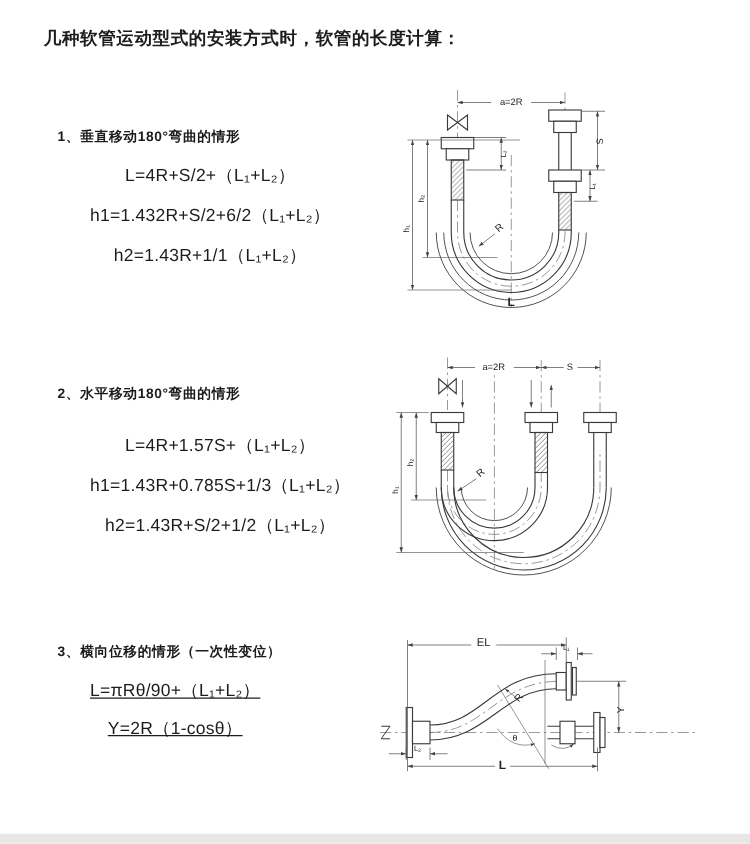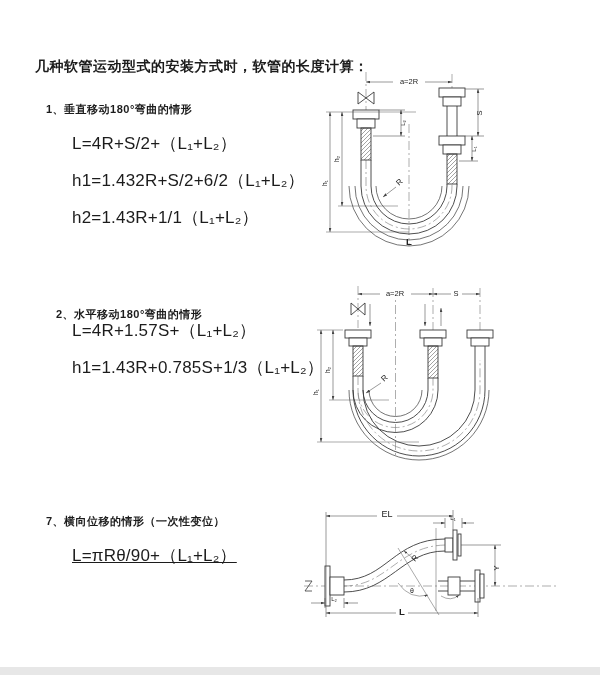--- a/index.html
+++ b/index.html
@@ -1,49 +1,51 @@
 <!DOCTYPE html>
 <html><head>
 <meta charset="utf-8">
 <style>
   html,body{margin:0;padding:0;}
   body{
     width:600px;height:675px;background:#ffffff;position:relative;overflow:hidden;
     font-family:"Liberation Sans","DejaVu Sans",sans-serif;color:#1c1c1c;
   }
   .abs{position:absolute;}
-  .title{font-size:14px;font-weight:bold;letter-spacing:0.5px;margin-top:36px;}
+  .title{font-size:14px;font-weight:bold;letter-spacing:0.5px;}
   .heading{font-size:11px;font-weight:bold;letter-spacing:0.5px;}
-  .formulas .formula{font-size:17px;letter-spacing:0.2px;margin:0 0 14px 0;white-space:nowrap;}
+  .formulas .formula{font-size:14px;letter-spacing:0.2px;margin:0 0 14px 0;white-space:nowrap;text-align:center;}
   .formulas.tight .formula{margin-bottom:12px;}
   svg{display:block;}
   svg text{font-family:"Liberation Sans","DejaVu Sans",sans-serif;fill:#222;}
   .bottom-edge{left:0;top:667px;width:600px;height:8px;background:#e7e7e7;}
 </style>
 </head>
 <body>
 
 <div class="abs title" style="left:35px;top:22px;">几种软管运动型式的安装方式时，软管的长度计算：</div>
 
 <div class="abs heading" style="left:46px;top:102px;">1、垂直移动180°弯曲的情形</div>
 <div class="abs formulas" style="left:72px;top:132px;">
   <p class="formula">L=4R+S/2+（L₁+L₂）</p>
   <p class="formula">h1=1.432R+S/2+6/2（L₁+L₂）</p>
   <p class="formula">h2=1.43R+1/1（L₁+L₂）</p>
 </div>
 
-<div class="abs heading" style="left:56px;top:307px;text-align:right;">2、水平移动180°弯曲的情形</div>
-<div class="abs formulas" style="left:72px;top:319px;">
+<div class="abs heading" style="left:46px;top:307px;text-align:right;">2、水平移动180°弯曲的情形</div>
+<div class="abs formulas" style="left:72px;top:348px;">
   <p class="formula">L=4R+1.57S+（L₁+L₂）</p>
   <p class="formula">h1=1.43R+0.785S+1/3（L₁+L₂）</p>
+  <p class="formula">h2=1.43R+S/2+1/2（L₁+L₂）</p>
 </div>
 
-<div class="abs heading" style="left:46px;top:514px;">7、横向位移的情形（一次性变位）</div>
+<div class="abs heading" style="left:46px;top:514px;">3、横向位移的情形（一次性变位）</div>
 <div class="abs formulas tight" style="left:72px;top:544px;text-decoration:underline;">
   <p class="formula">L=πRθ/90+（L₁+L₂）</p>
+  <p class="formula">Y=2R（1-cosθ）</p>
 </div>
 
 <svg class="abs" style="left:306px;top:66px;" width="282" height="192" viewBox="0 0 282 192">
   <defs>
     <marker id="m1" viewBox="0 0 9 6" refX="9" refY="3" markerWidth="7" markerHeight="5" orient="auto-start-reverse">
       <path d="M0,0 L9,3 L0,6 z" fill="#444"></path>
     </marker>
     <pattern id="ht1" patternUnits="userSpaceOnUse" width="4" height="4">
       <path d="M0,4 L4,0 M-1,1 L1,-1 M3,5 L5,3" stroke="#666" stroke-width="0.6"></path>
     </pattern>

